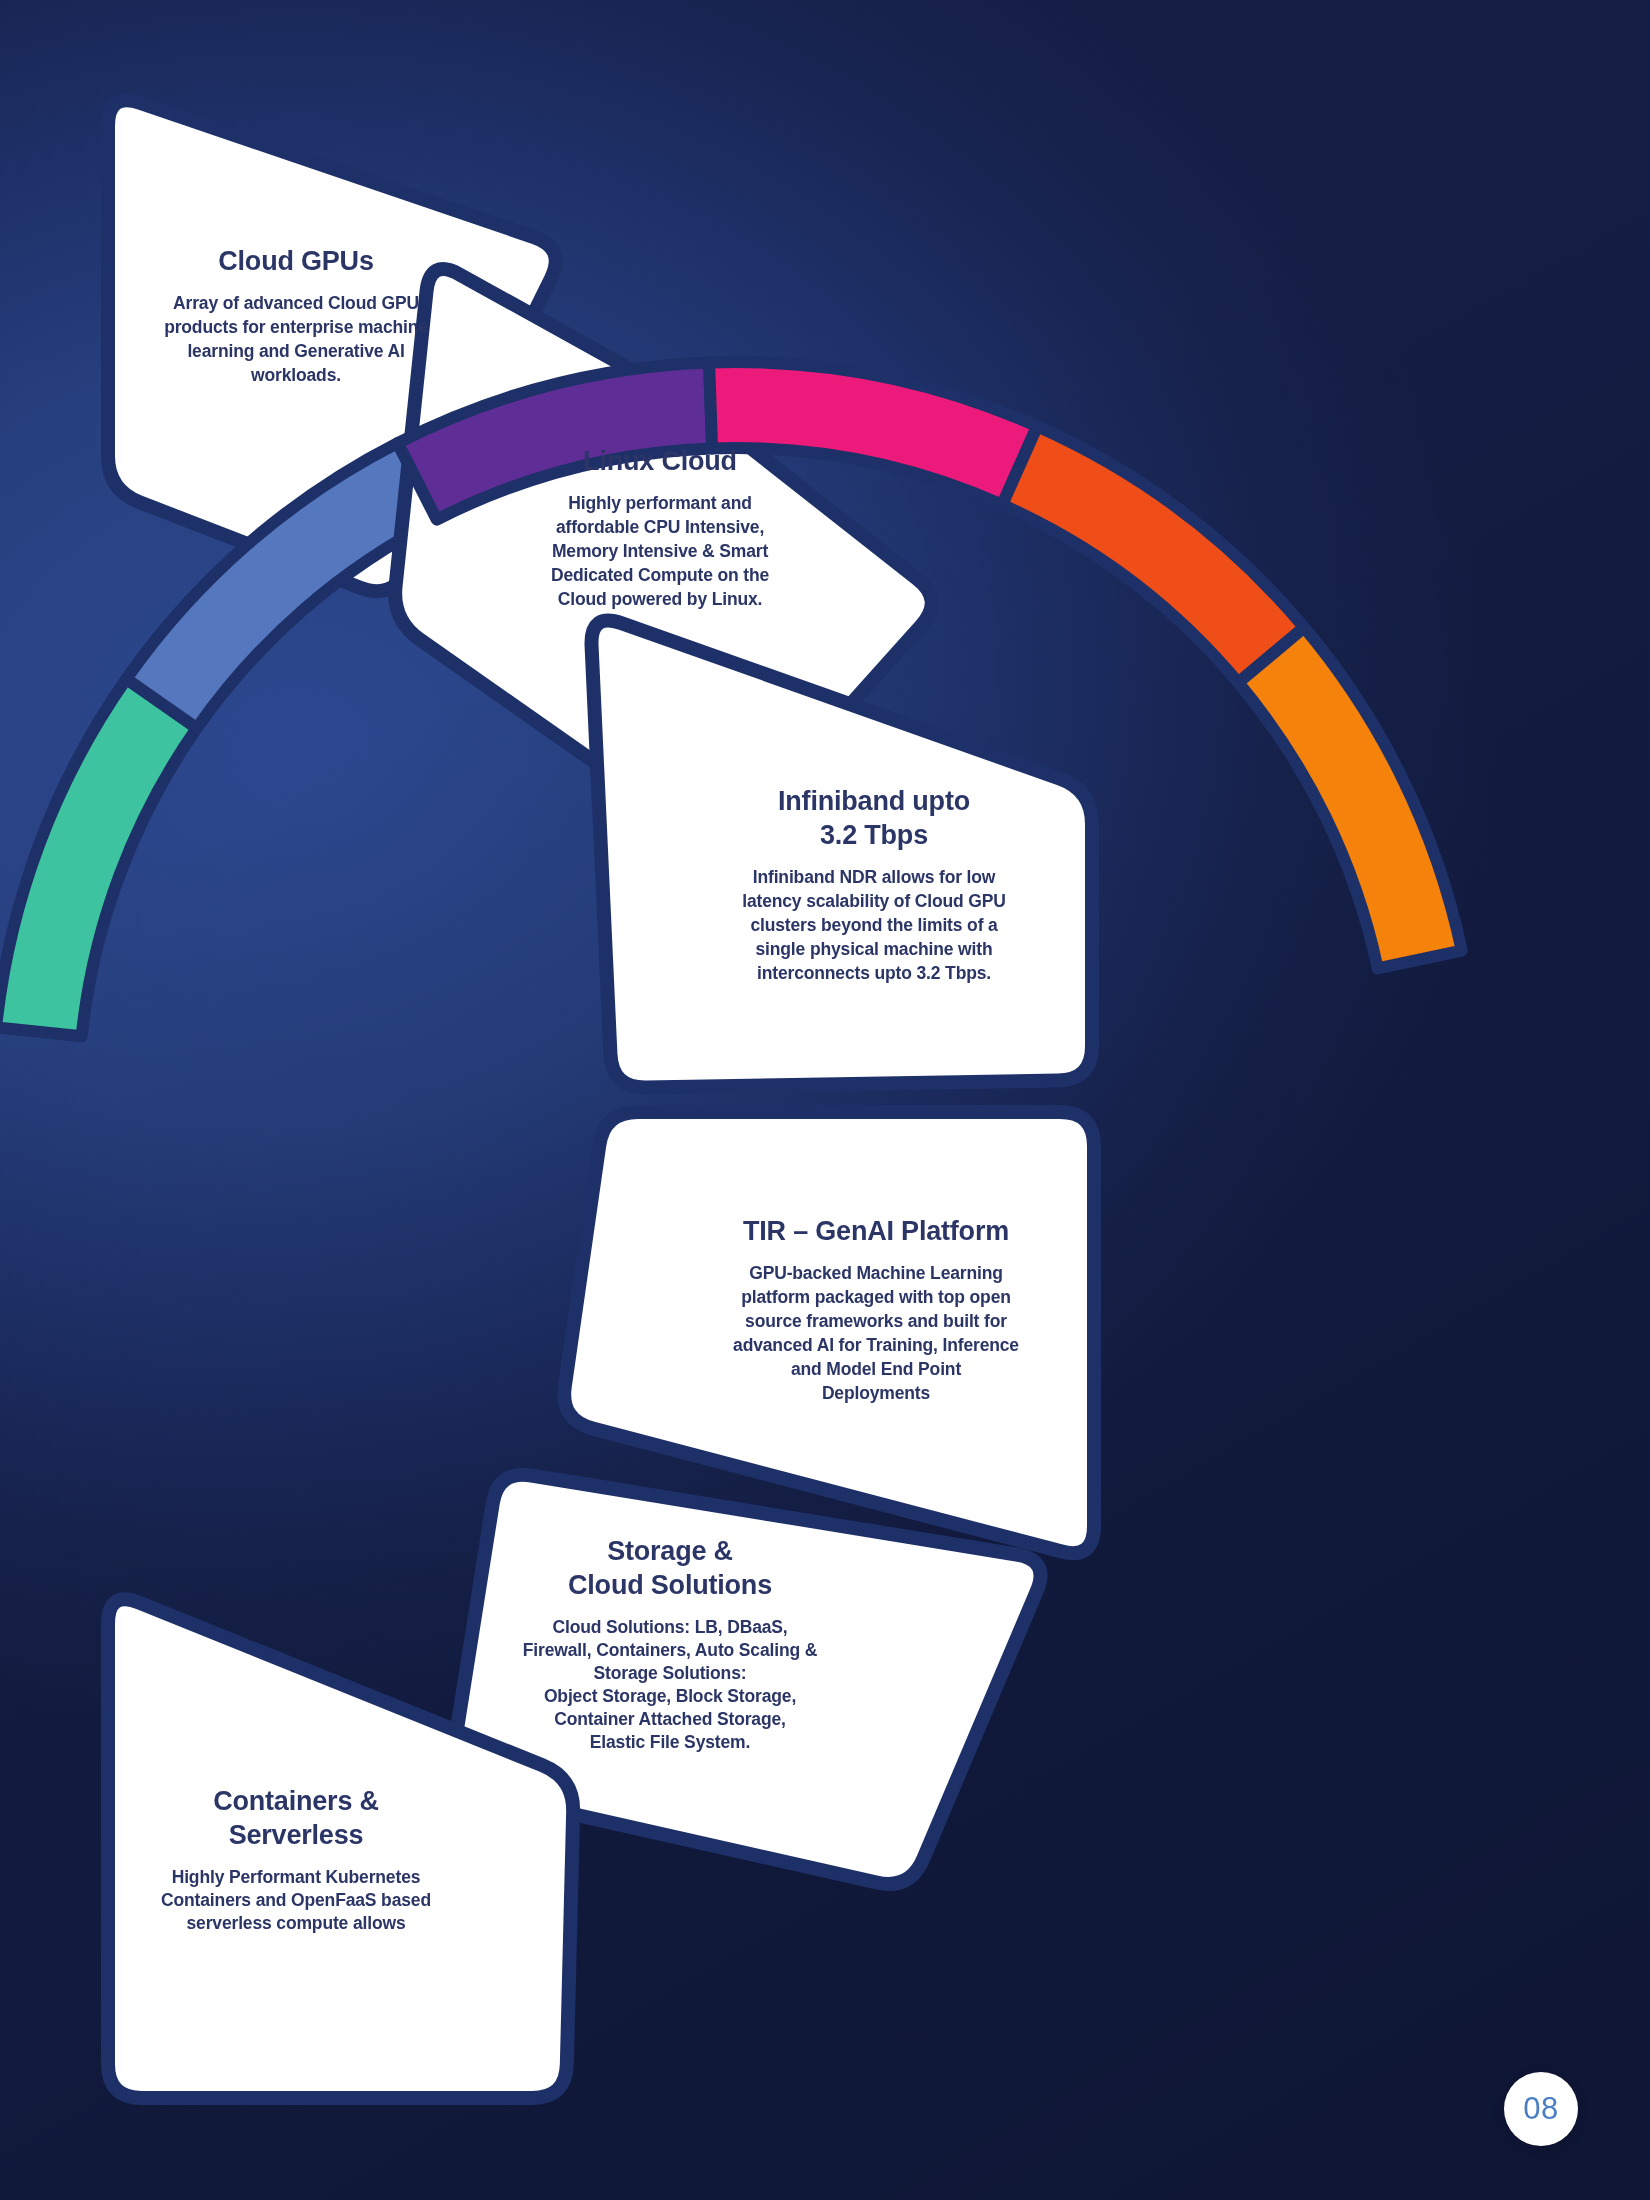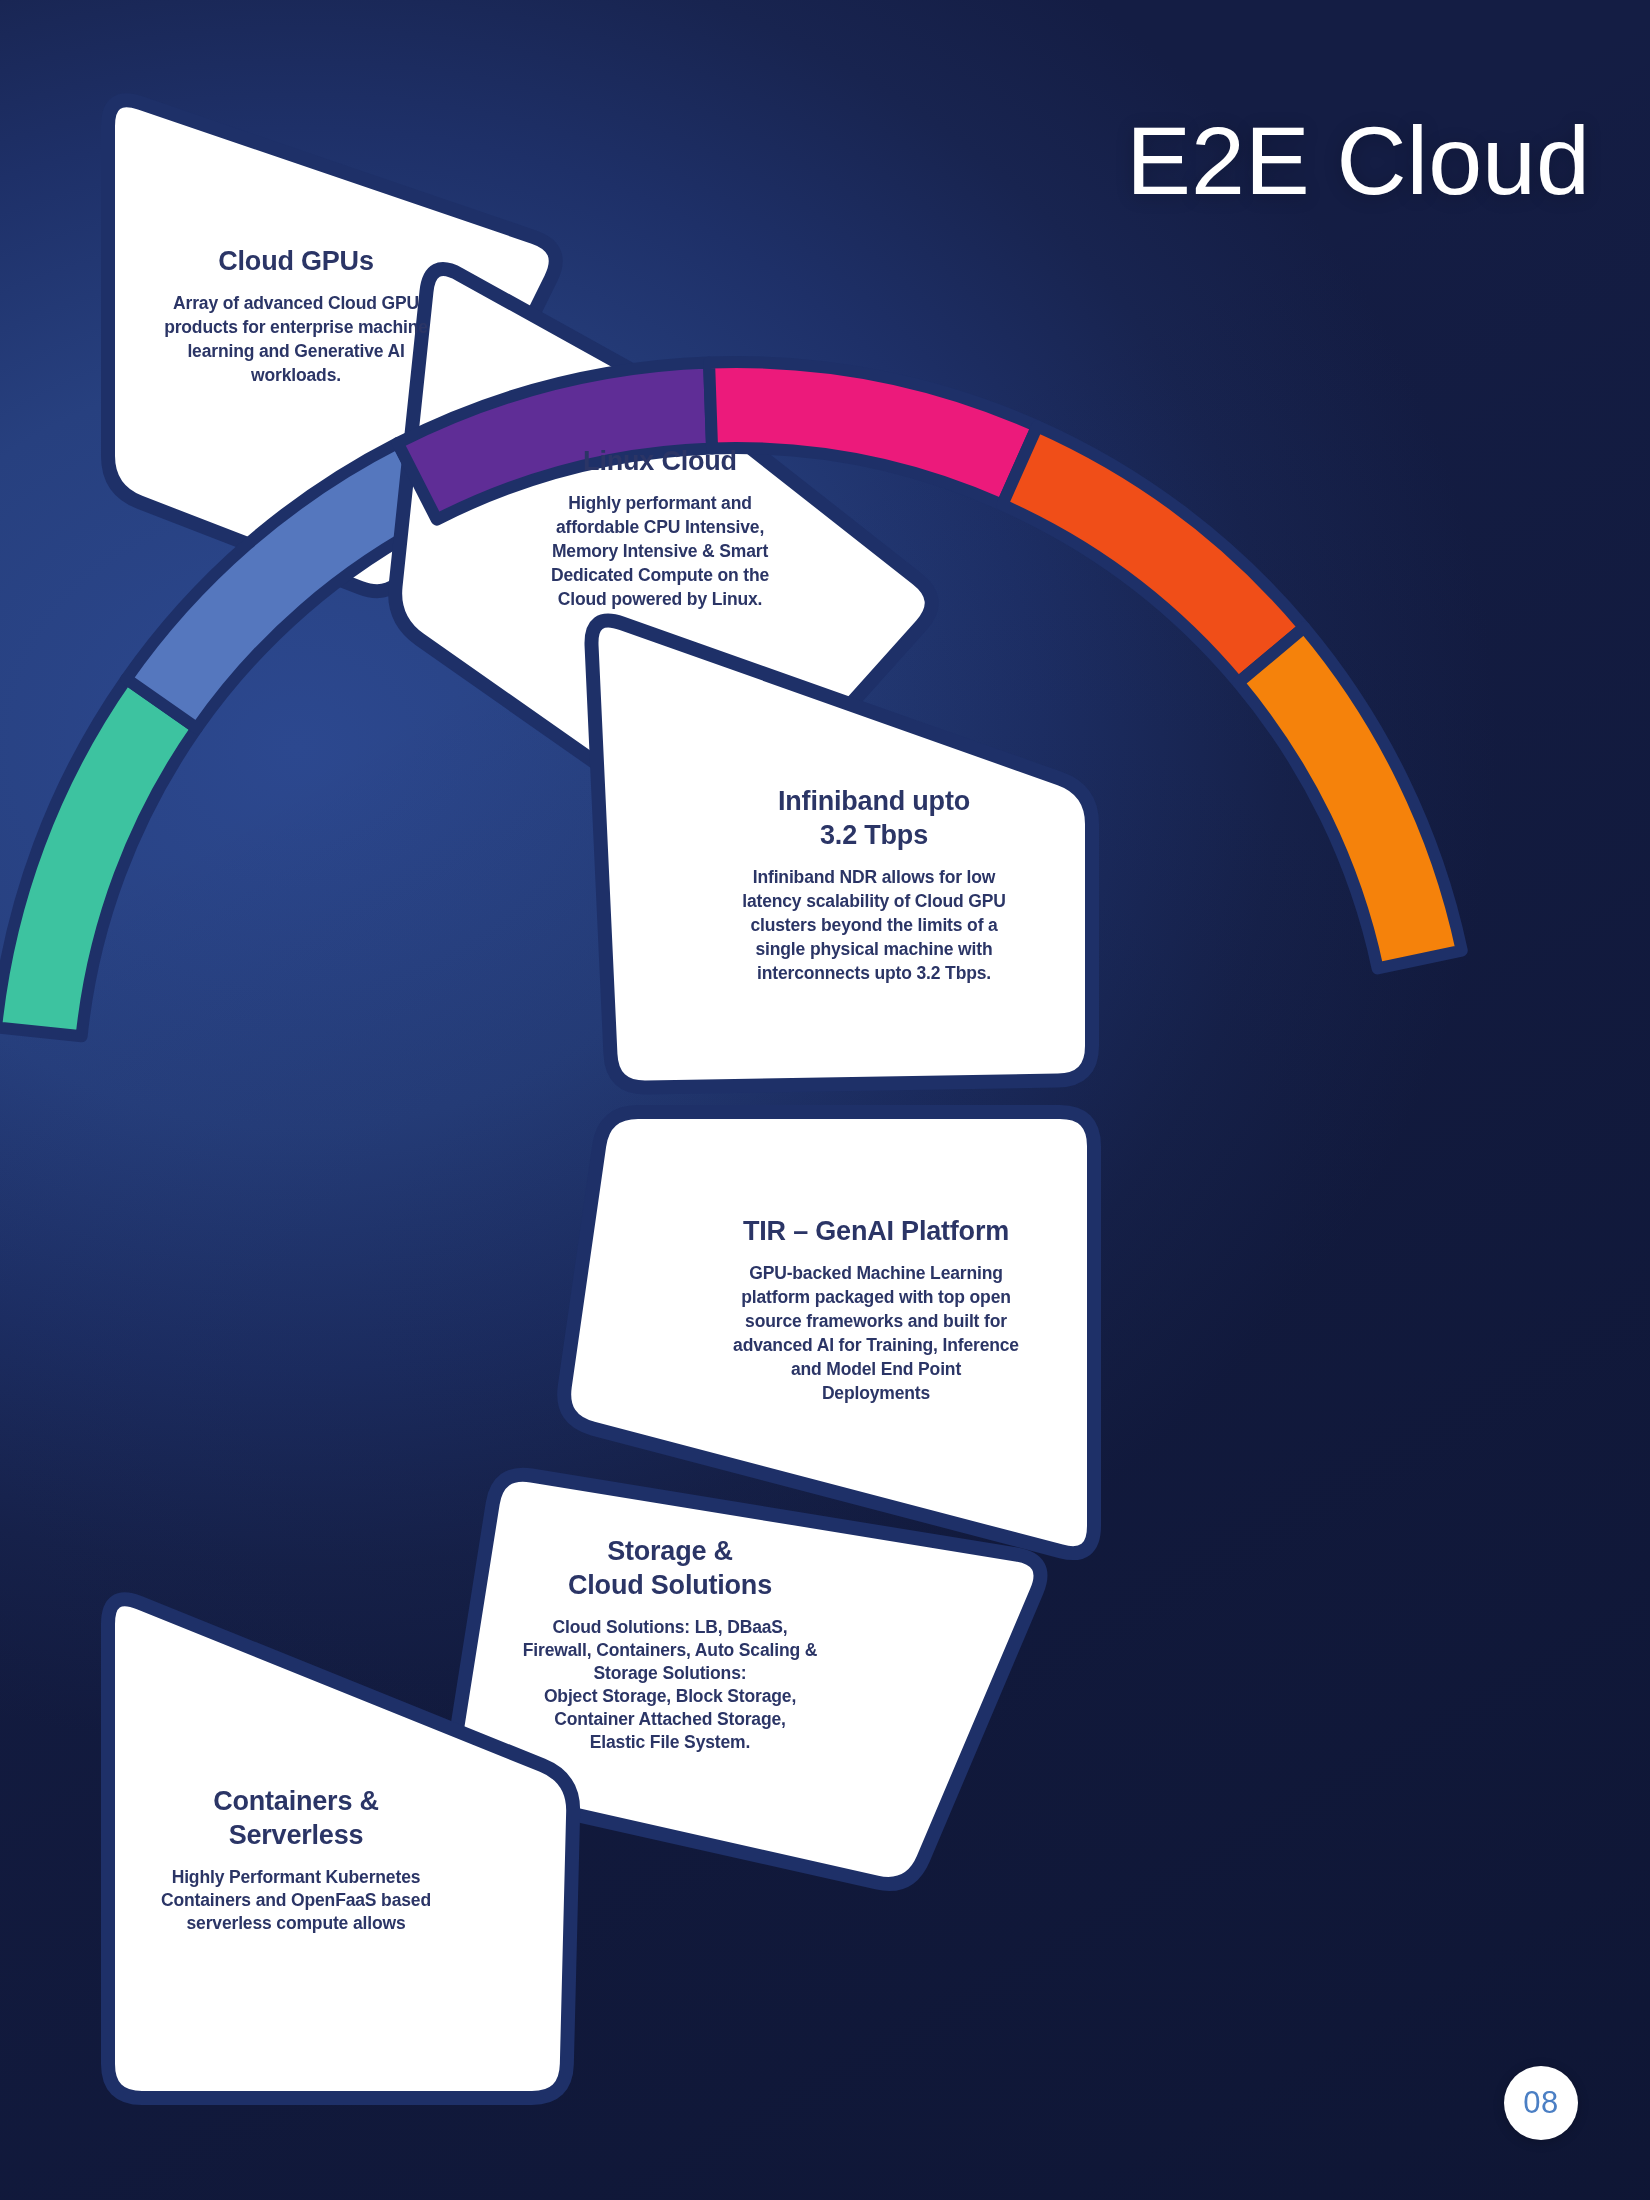--- a/index.html
+++ b/index.html
@@ -61,21 +61,21 @@
     color:#ffffff;
     font-size:97px;
     line-height:1.02;
     font-weight:400;
     letter-spacing:0px;
     text-shadow:0 2px 18px rgba(0,0,0,.22);
   }
   #title .l{display:block;white-space:nowrap;}
 
   #pagebadge{
-    position:absolute;right:72px;bottom:60px;
+    position:absolute;right:72px;bottom:54px;
     width:74px;height:74px;border-radius:50%;
     background:#ffffff;
     display:flex;align-items:center;justify-content:center;
     color:#4b7fc4;font-size:31px;font-weight:400;
     letter-spacing:0.5px;
     box-shadow:0 2px 12px rgba(0,0,0,.2);
   }
 </style>
 </head>
 <body>
@@ -162,20 +162,19 @@
           <text class="card-title" x="296" y="1810" font-size="29">Containers &amp;</text>
           <text class="card-title" x="296" y="1844" font-size="29">Serverless</text>
           <text class="card-body" x="296" y="1883" font-size="18">Highly Performant Kubernetes</text>
           <text class="card-body" x="296" y="1906" font-size="18">Containers and OpenFaaS based</text>
           <text class="card-body" x="296" y="1929" font-size="18">serverless compute allows</text>
         </g>
       </g>
   </svg>
 
   <div id="title">
-    <span class="l">E2E Cloud</span>
   </div>
 
   <div id="pagebadge">
     <span>08</span>
   </div>
 
 </div>
 
 </body></html>

